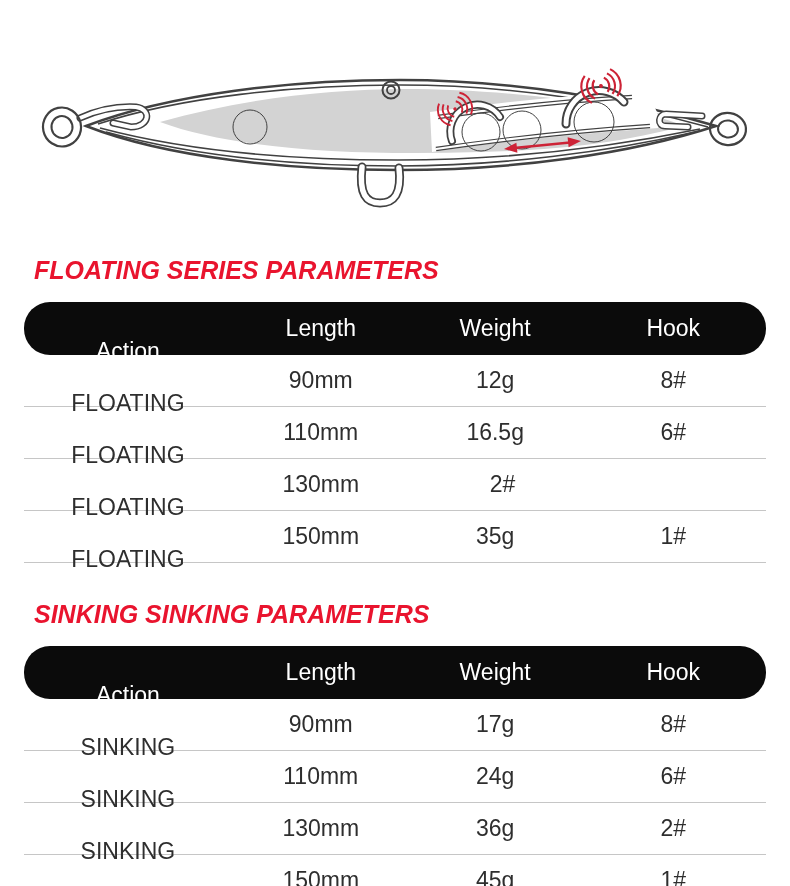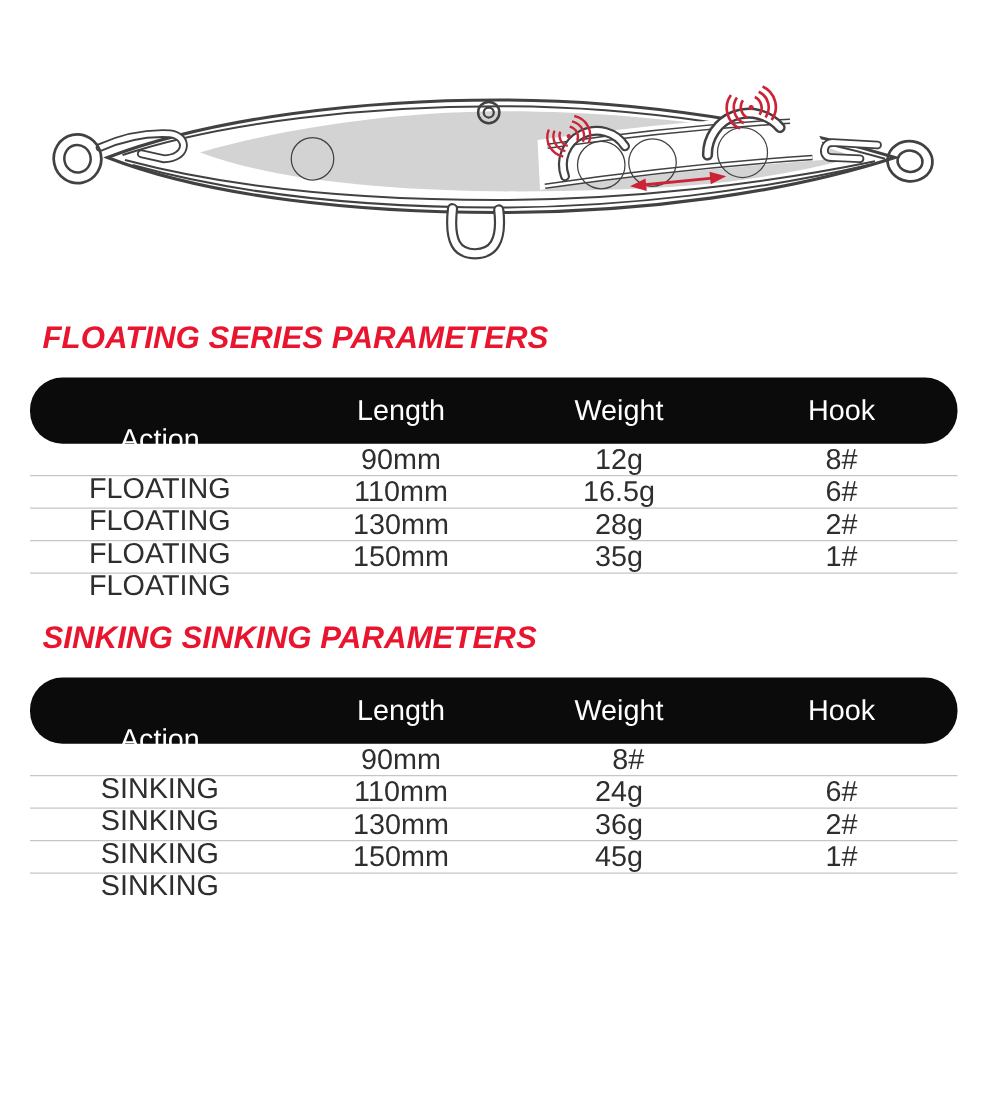--- a/index.html
+++ b/index.html
@@ -22,21 +22,21 @@
     color:var(--accent-red);
   }
   .section--sinking .section-title{margin-top:36px;}
   .ptable{margin:17px 24px 0 24px;}
   .thead{
     display:flex;align-items:center;height:53px;
     background:var(--header-bg);border-radius:26px;
     color:var(--header-text);font-size:23px;
   }
   .trow{
-    display:flex;align-items:center;height:26px;
+    display:flex;align-items:center;height:52px;
     border-bottom:1px solid var(--divider);
     color:var(--row-text);font-size:23px;
   }
   .cell{text-align:center;}
   .c0{width:28%;margin-top:46px;}.c1{width:24%;}.c2{width:23%;}.c3{width:25%;}
   svg .ln{fill:none;stroke:var(--outline);}
   svg .red{stroke:var(--diagram-red);fill:none;}
 </style>
 </head>
 <body>
@@ -135,21 +135,20 @@
         </div>
         <div class="trow">
           <div class="cell c0">FLOATING</div>
           <div class="cell c1">110mm</div>
           <div class="cell c2">16.5g</div>
           <div class="cell c3">6#</div>
         </div>
         <div class="trow">
           <div class="cell c0">FLOATING</div>
           <div class="cell c1">130mm</div>
-          <div class="cell c2">28g</div>
           <div class="cell c3">2#</div>
         </div>
         <div class="trow">
           <div class="cell c0">FLOATING</div>
           <div class="cell c1">150mm</div>
           <div class="cell c2">35g</div>
           <div class="cell c3">1#</div>
         </div>
       </div>
   </section>
@@ -159,20 +158,21 @@
     <div class="ptable">
         <div class="thead">
           <div class="cell c0">Action</div>
           <div class="cell c1">Length</div>
           <div class="cell c2">Weight</div>
           <div class="cell c3">Hook</div>
         </div>
         <div class="trow">
           <div class="cell c0">SINKING</div>
           <div class="cell c1">90mm</div>
+          <div class="cell c2">17g</div>
           <div class="cell c3">8#</div>
         </div>
         <div class="trow">
           <div class="cell c0">SINKING</div>
           <div class="cell c1">110mm</div>
           <div class="cell c2">24g</div>
           <div class="cell c3">6#</div>
         </div>
         <div class="trow">
           <div class="cell c0">SINKING</div>

